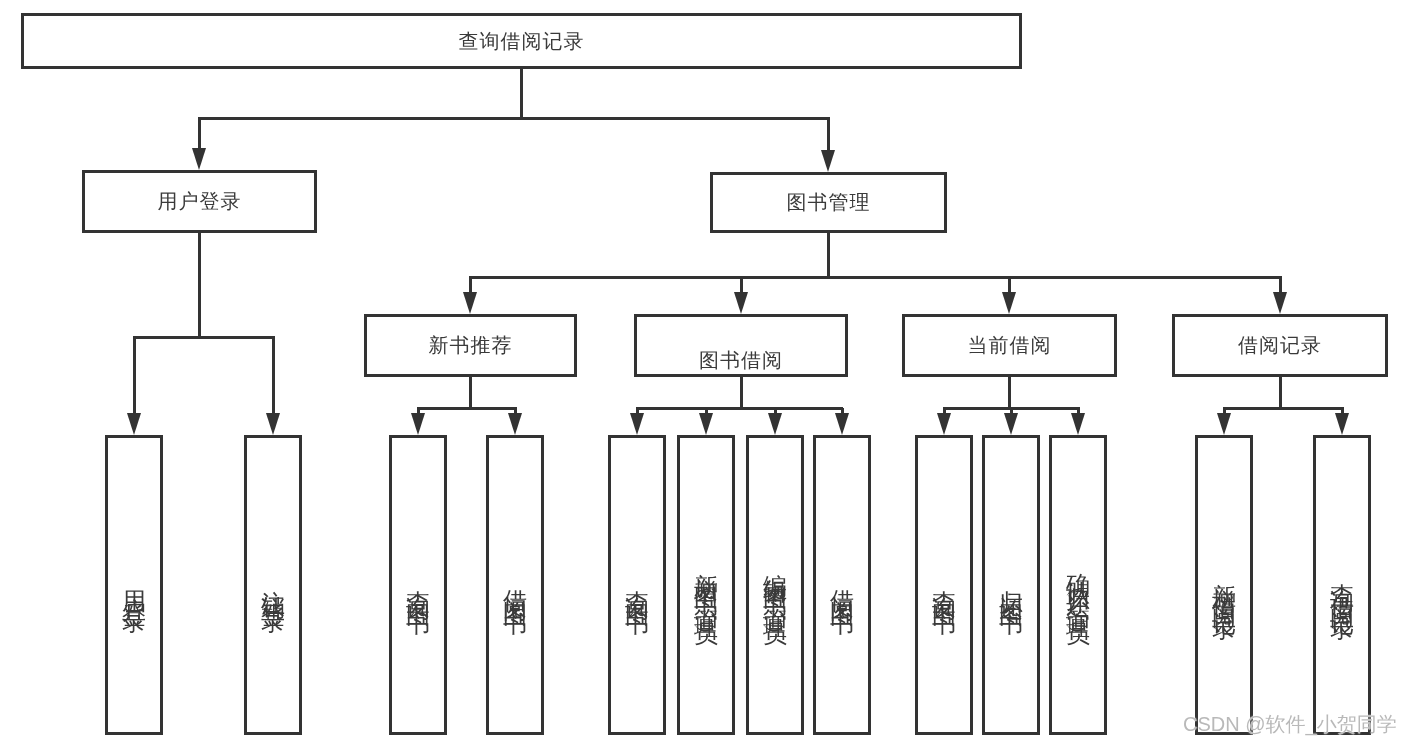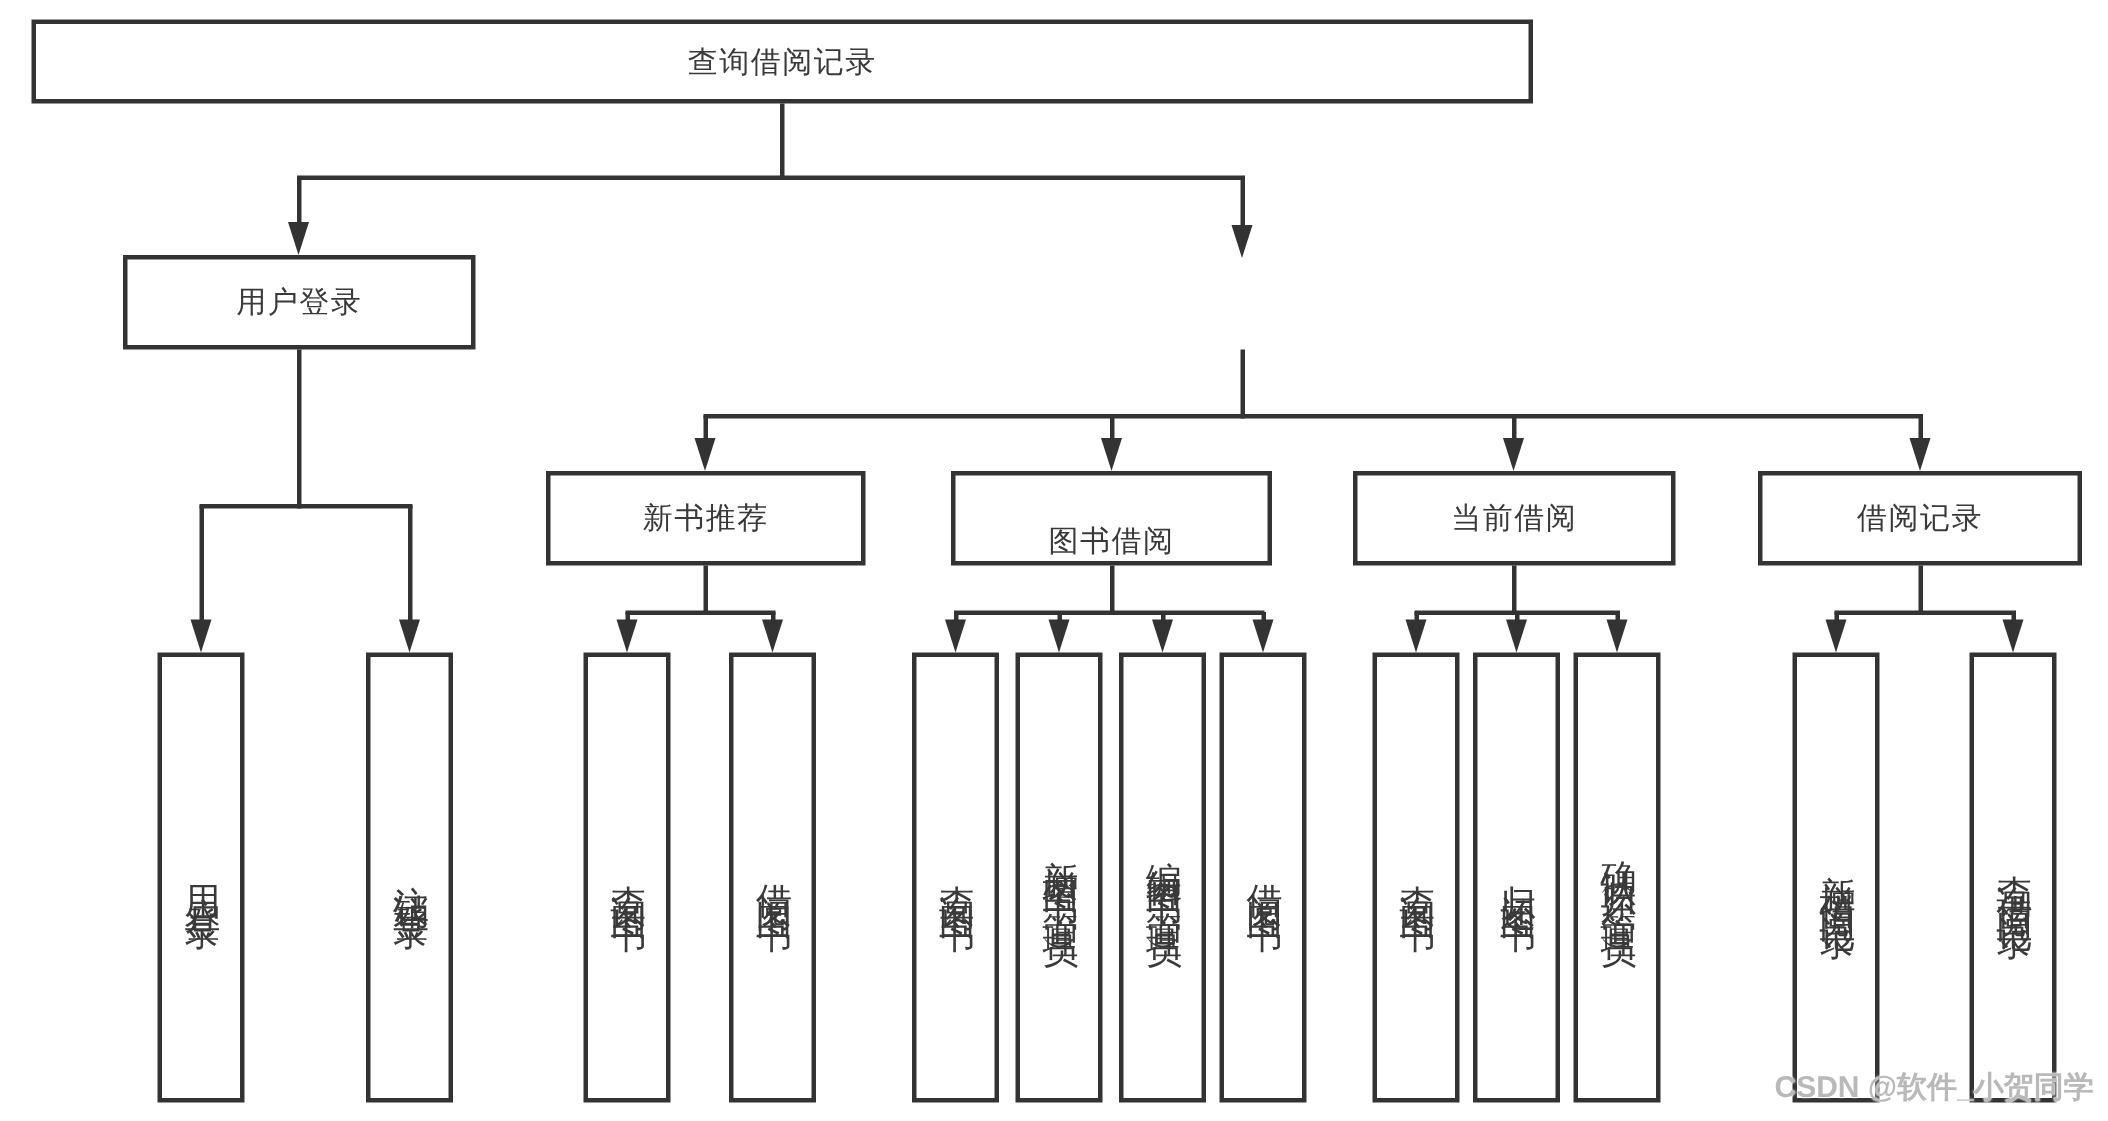--- a/index.html
+++ b/index.html
@@ -23,36 +23,38 @@
   .v-line { width:3px; }
   .arrow {
     position:absolute; width:0; height:0;
     border-left:7px solid transparent; border-right:7px solid transparent;
     border-top:22px solid var(--line,#333333);
   }
   .watermark {
     position:absolute; left:1183px; top:711px; font-size:20px;
     color:var(--watermark,#b9b9b9); white-space:nowrap;
     text-shadow:0 0 2px #ffffff, 0 0 1px #ffffff;
-    font-weight:bold;
   }
 </style>
 </head>
 <body>
 
 <div class="canvas">
 
   <div class="box hbox" style="left:21px; top:13px; width:1001px; height:56px;">
     <span>查询借阅记录</span>
   </div>
 
   <div class="box hbox" style="left:82px; top:170px; width:235px; height:63px;">
     <span>用户登录</span>
   </div>
 
+  <div class="box hbox" style="left:710px; top:172px; width:237px; height:61px;">
+    <span>图书管理</span>
+  </div>
 
   <div class="box hbox" style="left:364px; top:314px; width:213px; height:63px;text-align:right;">
     <span>新书推荐</span>
   </div>
 
   <div class="box hbox" style="left:634px; top:314px; width:214px; height:63px;align-items:flex-end;">
     <span>图书借阅</span>
   </div>
 
   <div class="box hbox" style="left:1172px; top:314px; width:216px; height:63px;">

